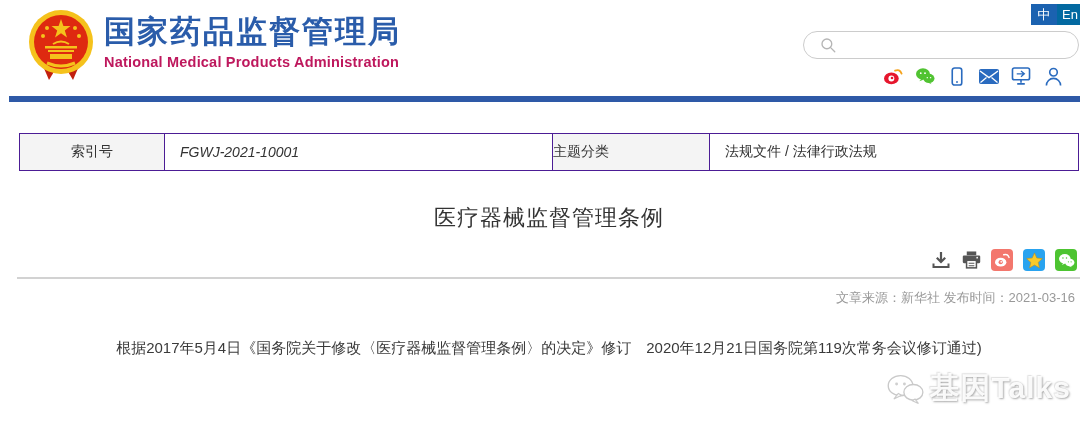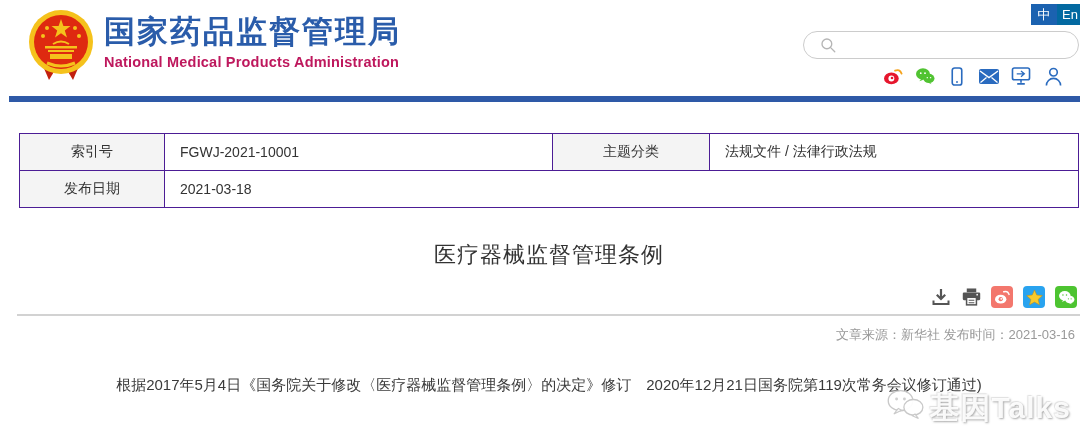--- a/index.html
+++ b/index.html
@@ -29,42 +29,42 @@
 
   .social-row { position:absolute; top:66px; right:26px; display:flex; align-items:center; gap:12px; }
   .social-row .sicon { width:20px; height:20px; display:flex; align-items:center; justify-content:center; cursor:pointer; }
 
   .blue-bar { height:6px; background:#2e59a7; }
 
   
   .info-table { width:1060px; margin:31px 10px 0 10px; border-collapse:collapse; table-layout:fixed; }
   .info-table td { border:1px solid #4c1d95; height:37px; font-size:14px; color:#333; }
   .info-table td.lbl { background:#f4f4f4; text-align:center; width:145px; }
-  .info-table td.lbl2 { background:#f4f4f4; text-align:center; width:157px; }
+  .info-table td.lbl2 { background:#f4f4f4; text-align:left; width:157px; }
   .info-table td.val { background:#fff; padding-left:15px; }
-  .col-v1 { width:388px; }
+  .col-v1 { width:388px;font-style:italic; }
 
   
   .article-title { margin-top:32px; text-align:center; font-size:22px; color:#333; font-weight:500; letter-spacing:1px; }
 
   .toolbar { margin:16px 12px 0 0; display:flex; justify-content:flex-end; align-items:center; gap:10px; height:22px; }
   .tool-icon { width:20px; height:20px; display:flex; align-items:center; justify-content:center; cursor:pointer; }
   .share-sq { width:22px; height:22px; border-radius:4px; display:flex; align-items:center; justify-content:center; cursor:pointer; }
   .share-weibo { background:#f3776d; }
   .share-qzone { background:#29a3ef; }
   .share-wechat { background:#4dc431; }
 
   .divider { border:none; border-top:2px solid #d2d2d2; margin:6px 8px 0 8px; }
 
   .article-meta { text-align:right; color:#999; font-size:13px; margin:10px 14px 0 0; }
 
   .article-body { margin-top:26px; text-align:center; font-size:15px; color:#3a3a3a; line-height:30px; }
 
   
-  .watermark { position:absolute; right:18px; top:388px; display:flex; align-items:flex-start; gap:6px;
+  .watermark { position:absolute; right:18px; top:368px; display:flex; align-items:flex-end; gap:6px;
     pointer-events:none; }
   .watermark-text { font-size:30px; font-weight:bold; color:rgba(255,255,255,0.92);
     text-shadow:1px 1px 2px rgba(150,150,150,0.8), -1px -1px 1px rgba(200,200,200,0.5); letter-spacing:1px; }
 </style>
 </head>
 <body>
 
 <div class="page">
 
   <div class="header">
@@ -160,24 +160,20 @@
   <div class="blue-bar"></div>
 
   <table class="info-table">
     <tbody>
         <tr>
       <td class="lbl">索引号</td>
       <td class="val col-v1">FGWJ-2021-10001</td>
       <td class="lbl2">主题分类</td>
       <td class="val">法规文件 / 法律行政法规</td>
     </tr>
-    <tr>
-      <td class="lbl">发布日期</td>
-      <td class="val" colspan="3">2021-03-18</td>
-    </tr>
   </tbody>
     </table>
 
   <div class="article-title">医疗器械监督管理条例</div>
 
   <div class="toolbar">
     <span class="tool-icon">
       <svg viewBox="0 0 18 18" width="18" height="18">
         <path d="M9 1 V10 M4.8 6.8 L9 11 L13.2 6.8" stroke="#555" stroke-width="2.2" fill="none"></path>
         <path d="M1.5 12.5 V16 H16.5 V12.5" stroke="#555" stroke-width="2" fill="none"></path>

